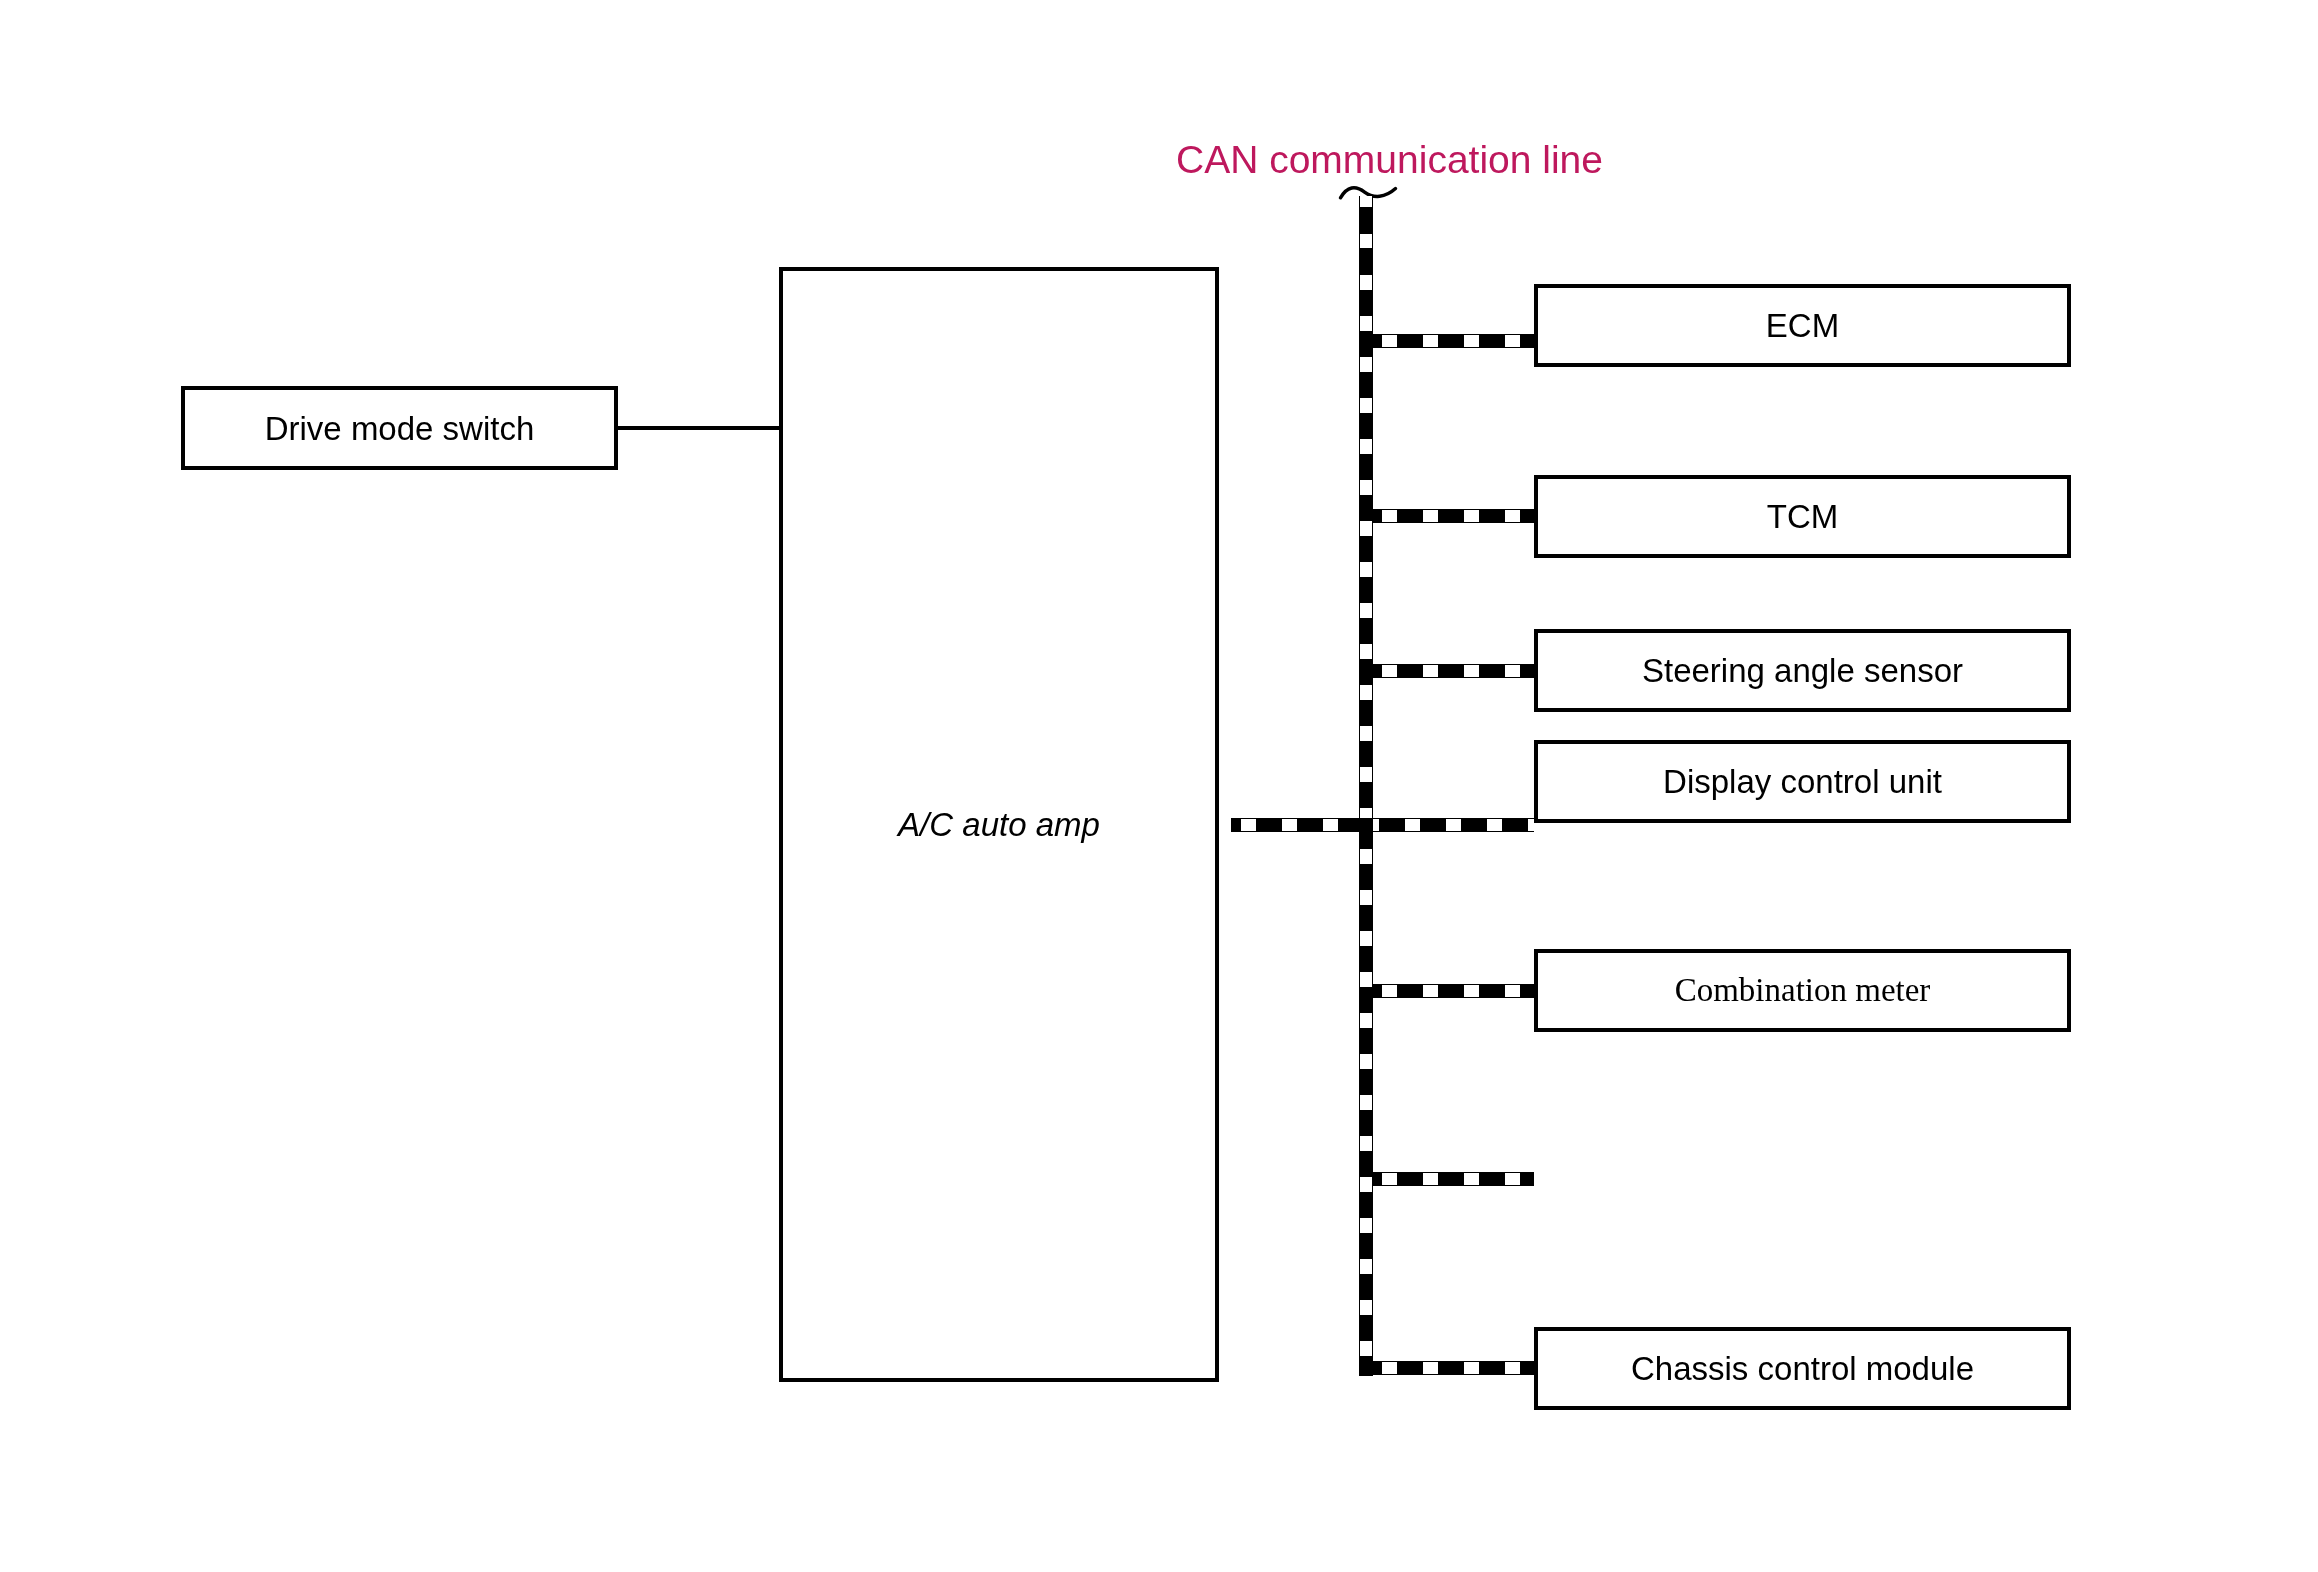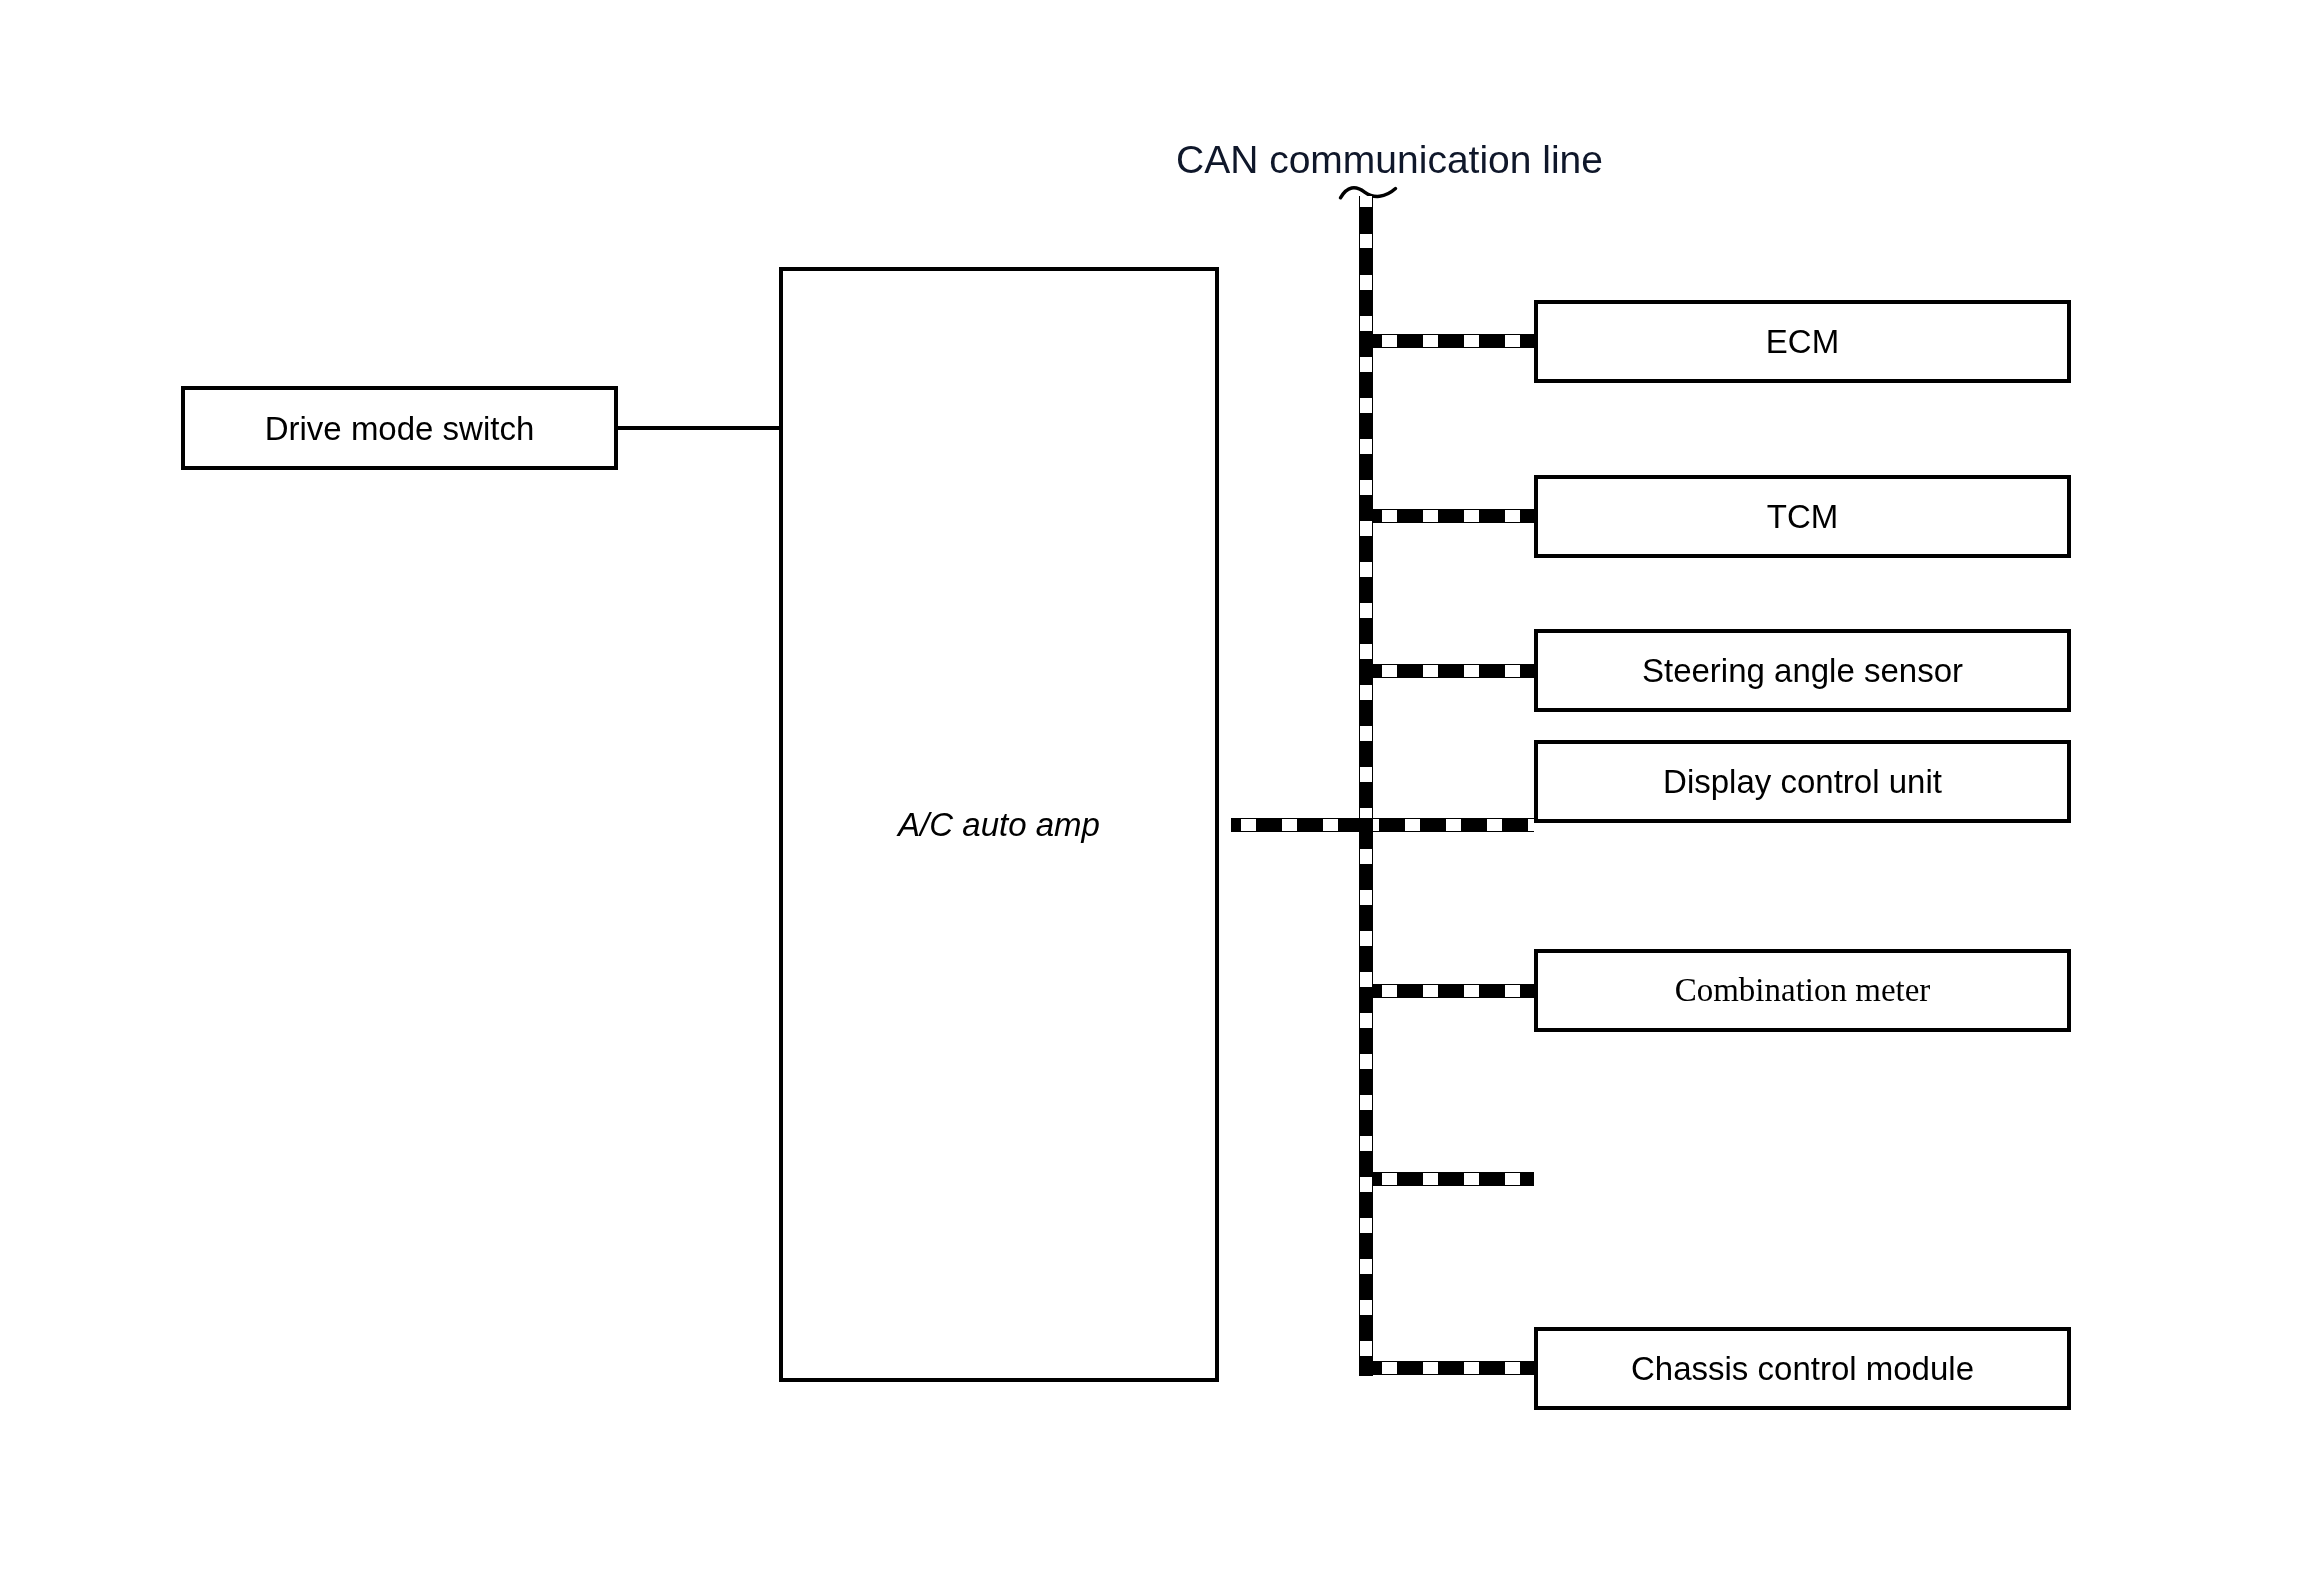--- a/index.html
+++ b/index.html
@@ -18,21 +18,21 @@
   }
 
   
   .title {
     position: absolute;
     left: 1176px;
     top: 139px;
     font-size: 39px;
     line-height: 42px;
     white-space: nowrap;
-    color: #0f172a;
+    color: #be185d;
   }
 
   
   .box {
     position: absolute;
     box-sizing: border-box;
     border: 4.6px solid #000;
     background: #fff;
     display: flex;
     align-items: center;
@@ -40,21 +40,21 @@
     text-align: center;
     font-size: 33px;
     line-height: 41px;
     white-space: pre-line;
   }
 
   .drive-box   { left: 181px;  top: 386px;  width: 437px; height: 84px; }
   .amp-box     { left: 779px; top: 267px;  width: 440px; height: 1115px; font-style: italic; }
 
   .module-box  { left: 1534px; width: 537px; height: 83px; }
-  .m0 { top: 300px;  }
+  .m0 { top: 284px;  }
   .m1 { top: 475px;  }
   .m2 { top: 629px; }
   .m3 { top: 740px; }
   .m4 { top: 949px; font-family: Liberation Serif, serif; }
   .m5 { top: 1109px; height: 141px; }
   .m6 { top: 1327px; }
 
   
   .solid-h {
     position: absolute;

